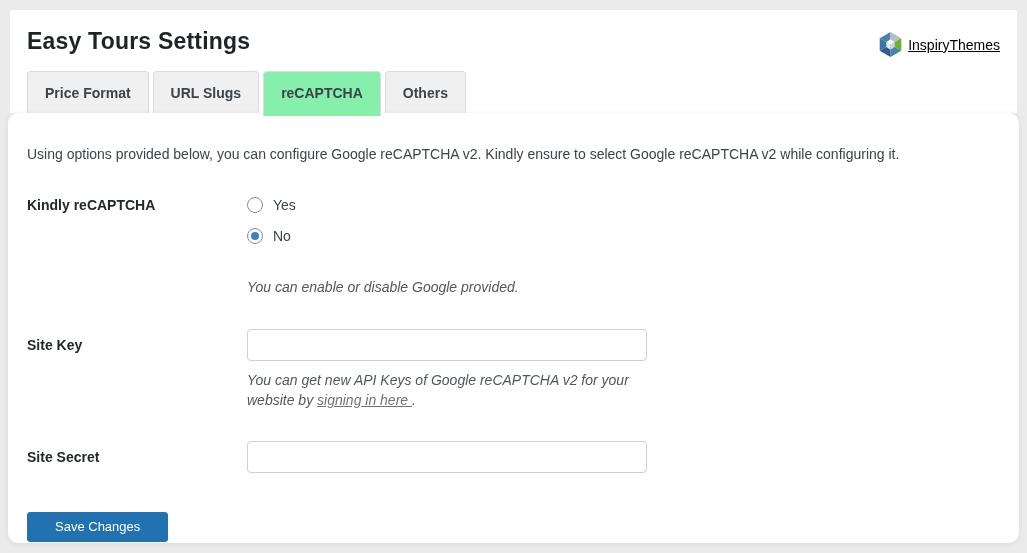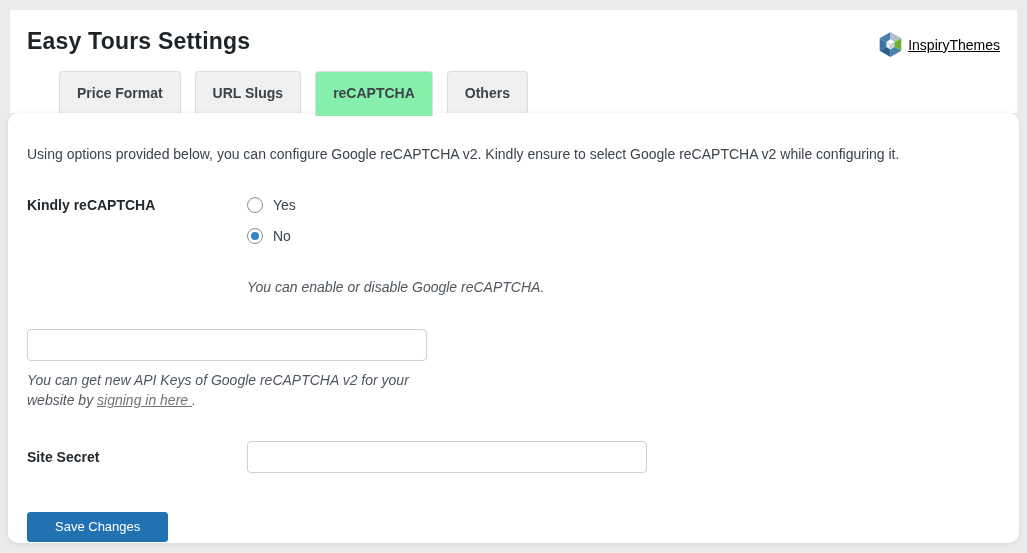--- a/index.html
+++ b/index.html
@@ -41,22 +41,21 @@
     text-decoration: underline;
     cursor: pointer;
   }
 
   
   .tabs {
     position: absolute;
     left: 17px;
     bottom: 0;
     display: flex;
-    gap: 14px;
-    margin-left: 32px;
+    gap: 4px;
   }
   .tab {
     padding: 13px 17px 12px 17px;
     background: #f0f0f1;
     border: 1px solid #dcdcde;
     border-bottom: none;
     border-radius: 4px 4px 0 0;
     font-size: 14px;
     font-weight: 700;
     color: #3c434a;
@@ -215,25 +214,26 @@
     <div class="row-label">Kindly reCAPTCHA</div>
     <div class="row-field">
       <label class="radio-line">
         <input type="radio" name="enable_recaptcha" style="">
         <span class="radio-text">Yes</span>
       </label>
       <label class="radio-line">
         <input type="radio" name="enable_recaptcha" checked="" style="">
         <span class="radio-text">No</span>
       </label>
-      <div class="help help-enable">You can enable or disable Google reCAPTCHA.</div>
+      <div class="help help-enable">You can enable or disable Google provided.</div>
     </div>
   </div>
 
   <div class="form-row row-key">
+    <div class="row-label">Site Key</div>
     <div class="row-field">
       <input type="text" class="text-input" value="" style="">
       <div class="help help-key"><span>You can get new API Keys of Google reCAPTCHA v2 for your website by </span><a>signing in here </a><span>.</span></div>
     </div>
   </div>
 
   <div class="form-row row-secret">
     <div class="row-label">Site Secret</div>
     <div class="row-field">
       <input type="text" class="text-input" value="" style="">

